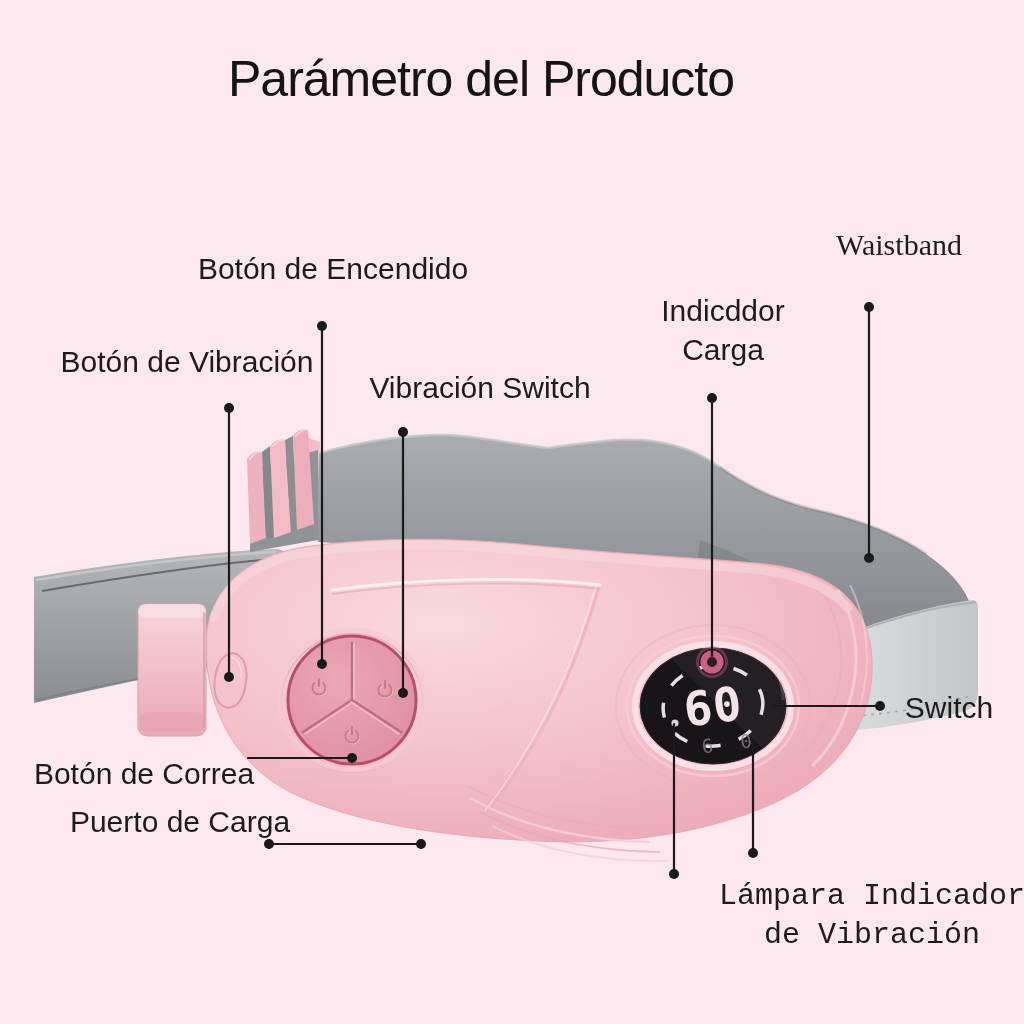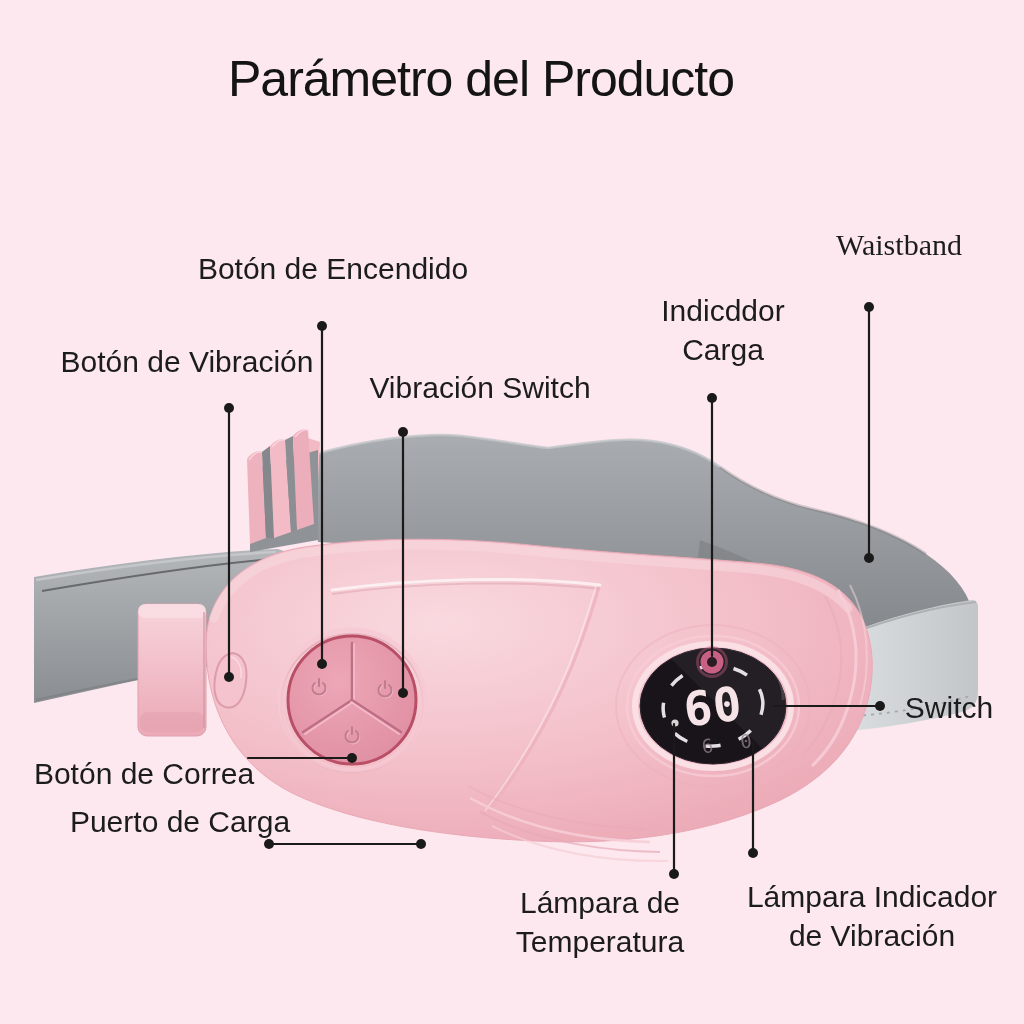--- a/index.html
+++ b/index.html
@@ -273,23 +273,19 @@
   <div class="lbl" style="left:723px; top:330px;">
     <div>Indicddor</div>
     <div>Carga</div>
   </div>
 
   <div class="lbl" style="left:899px; top:244px;font-family:Liberation Serif, serif;">Waistband</div>
   <div class="lbl" style="left:949px; top:707px;">Switch</div>
   <div class="lbl" style="left:144px; top:762px;margin-top:11px;">Botón de Correa</div>
   <div class="lbl" style="left:180px; top:821px;">Puerto de Carga</div>
 
-  <div class="lbl" style="left:600px; top:922px;">
-    <div>Lámpara de</div>
-    <div>Temperatura</div>
-  </div>
-
-  <div class="lbl" style="left:872px; top:916px;">
+
+  <div class="lbl" style="left:872px; top:916px;font-family:Liberation Mono, monospace;">
     <div>Lámpara Indicador</div>
     <div>de Vibración</div>
   </div>
 
 </div>
 
 </body></html>

